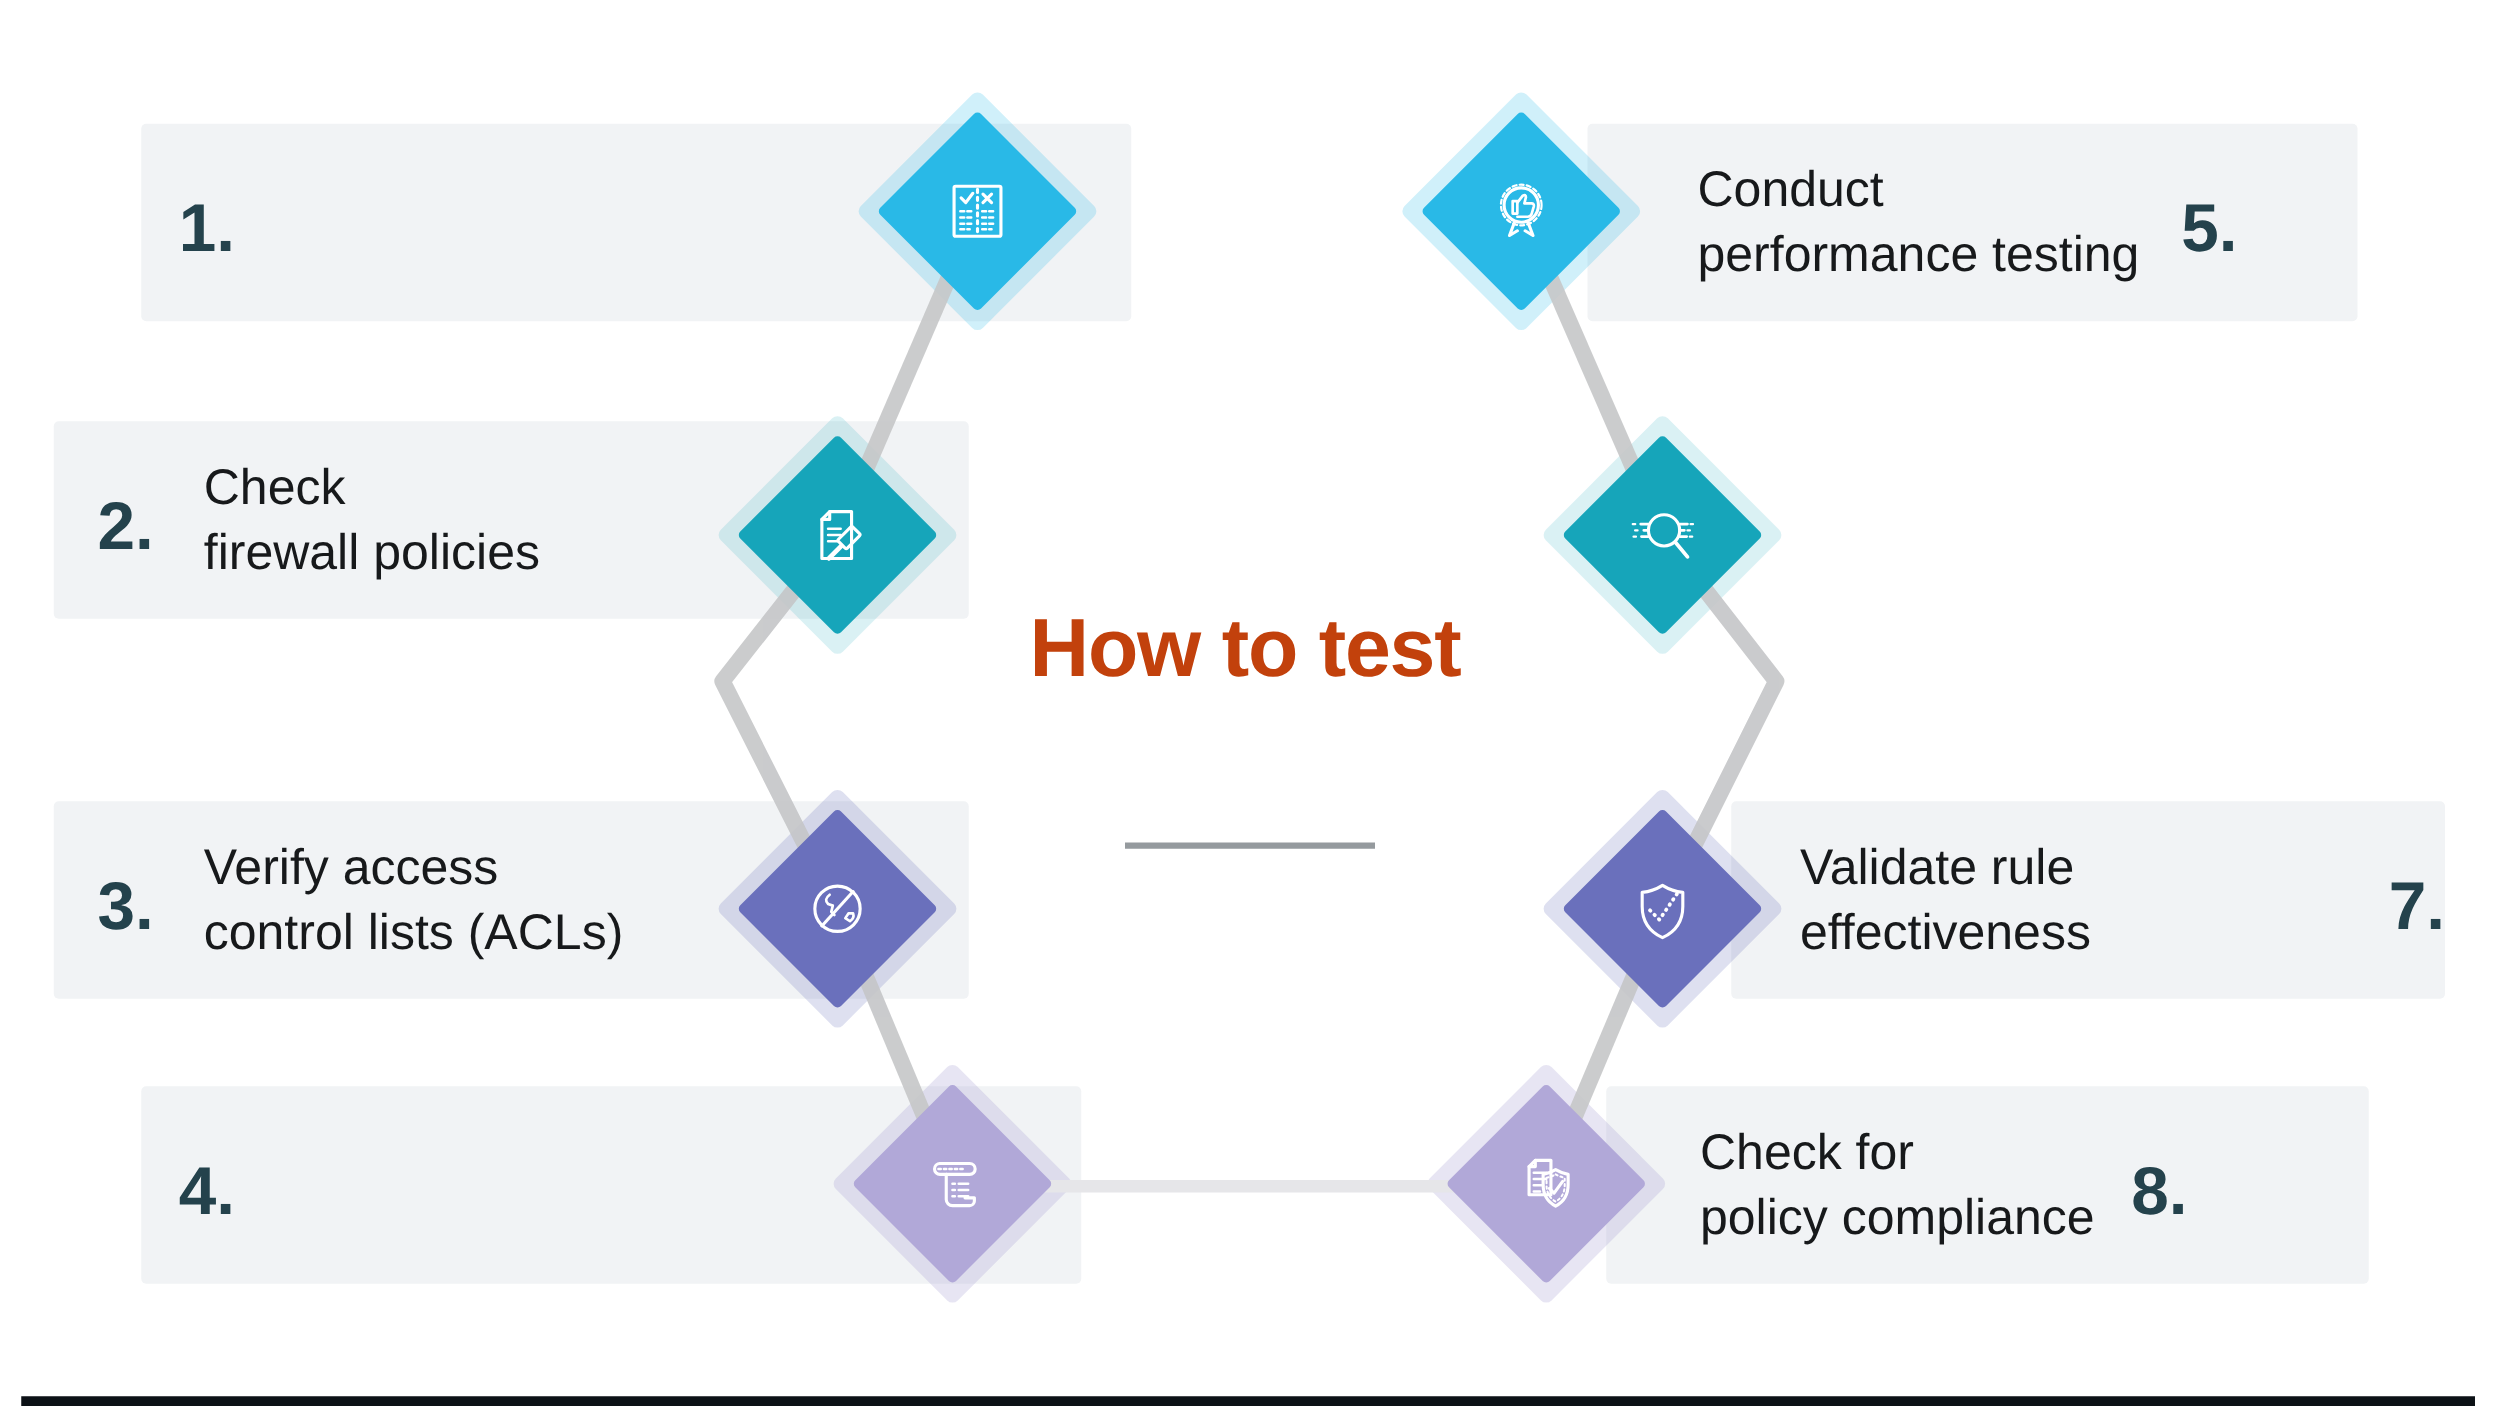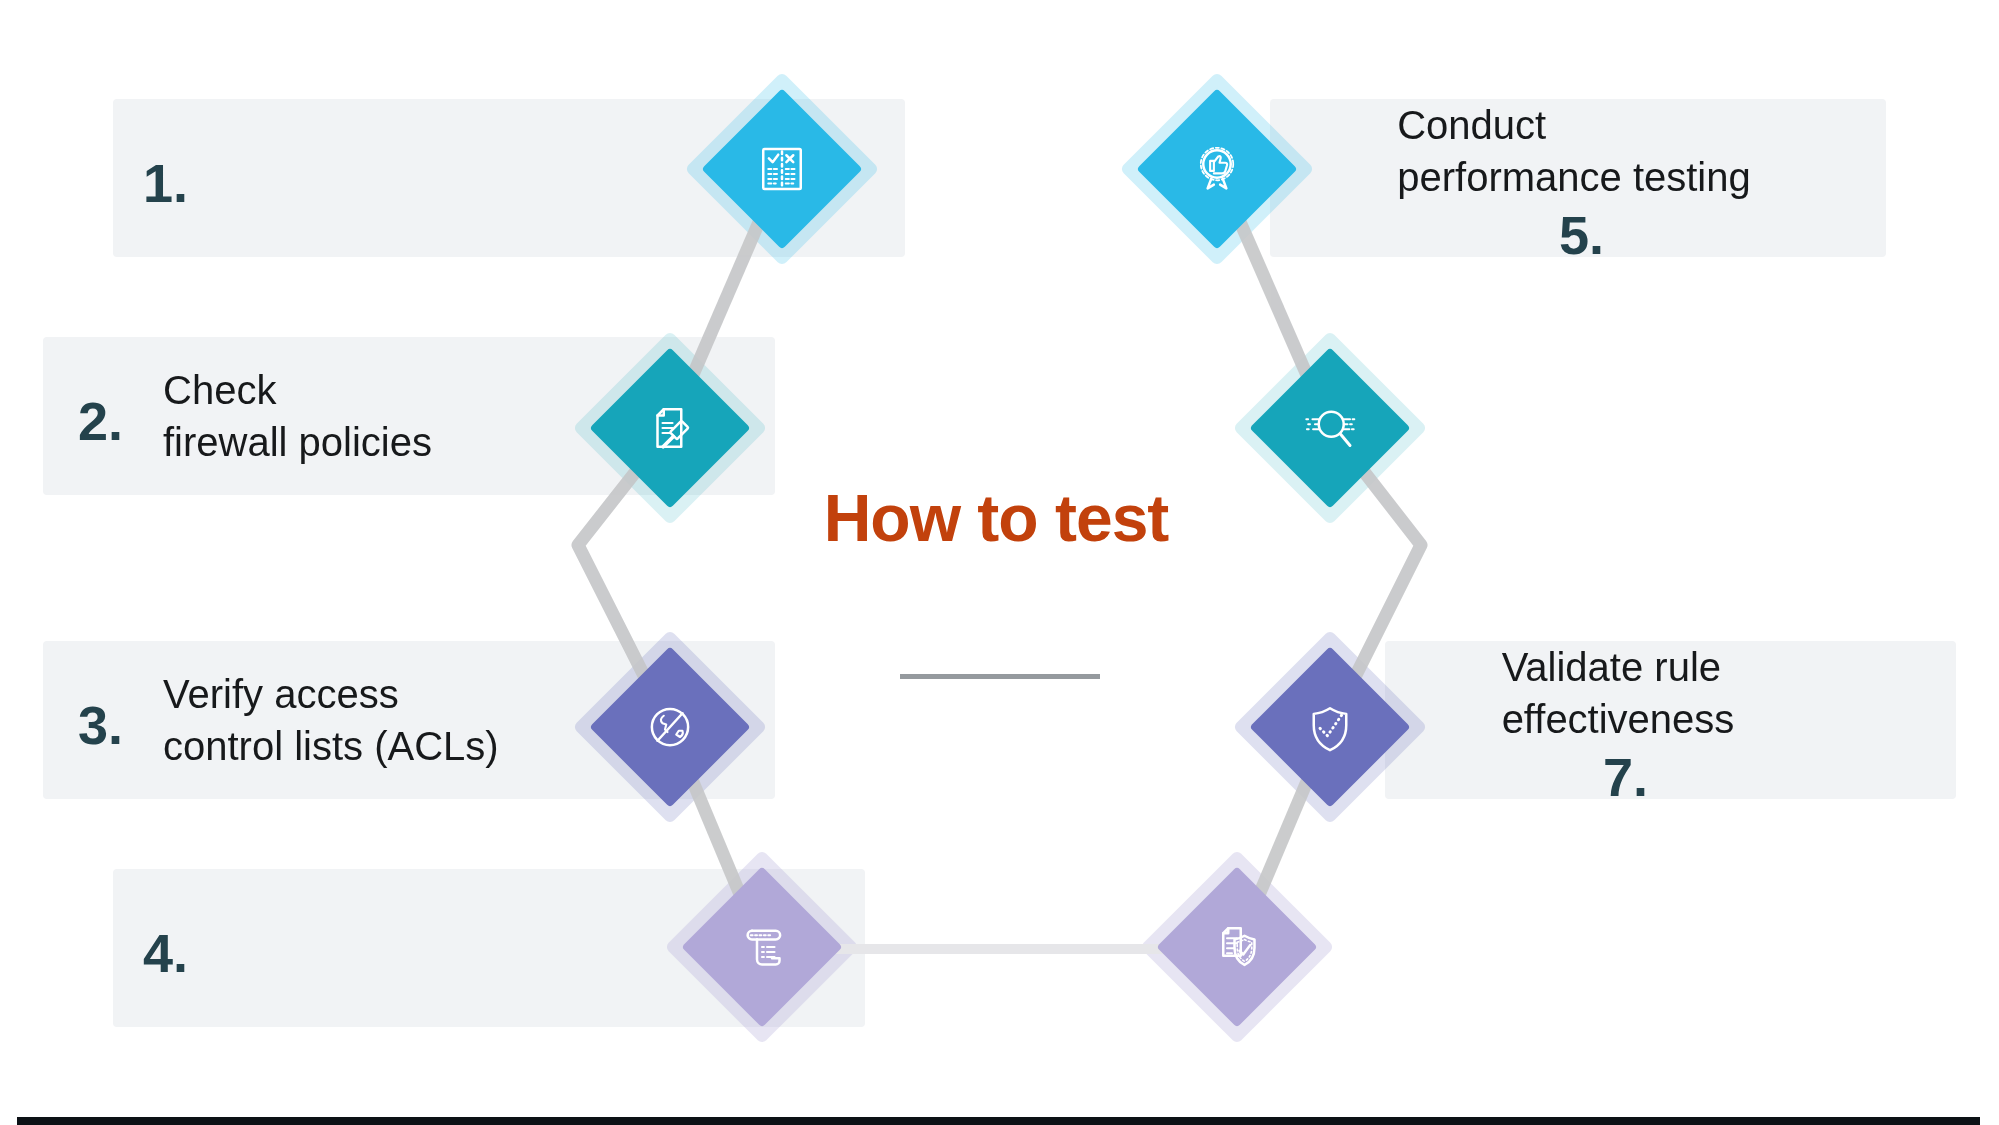--- a/index.html
+++ b/index.html
@@ -15,30 +15,30 @@
     display:flex;align-items:center;box-sizing:border-box;
   }
   .band .num{
     color:#24424c;font-size:54px;font-weight:bold;line-height:1;
     transform:translateY(5px);
   }
   .band .label{
     color:#17191b;font-size:40px;line-height:52px;white-space:pre-line;
   }
   .band.left .num{min-width:70px;margin-right:15px;}
-  .band.right{justify-content:space-between;flex-direction:column;}
+  .band.right{justify-content:space-between;}
   .band.right .num{margin-left:15px;}
 
   .b1{left:113px;top:99px;width:792px;padding-left:30px;}
   .b2{left:43px;top:337px;width:732px;padding-left:35px;}
   .b3{left:43px;top:641px;width:732px;padding-left:35px;}
   .b4{left:113px;top:869px;width:752px;padding-left:30px;}
   .b5{left:1270px;top:99px;width:616px;padding-left:88px;padding-right:96px;}
   .b6{left:1385px;top:337px;width:571px;padding-left:55px;padding-right:160px;}
-  .b7{left:1385px;top:641px;width:571px;padding-left:55px;padding-right:160px;}
+  .b7{left:1385px;top:641px;width:571px;padding-left:55px;}
   .b8{left:1285px;top:869px;width:610px;padding-left:75px;padding-right:145px;}
 
   
   .anchor{position:absolute;width:0;height:0;}
   .halo{
     position:absolute;left:-69px;top:-69px;width:138px;height:138px;
     transform:rotate(45deg);border-radius:6px;
   }
   .sq{
     position:absolute;left:-57px;top:-57px;width:114px;height:114px;
@@ -98,20 +98,25 @@
   </div>
   <div class="band right b5">
     <div class="label">Conduct
 performance testing</div>
     <span class="num">5.</span>
   </div>
   <div class="band right b7">
     <div class="label">Validate rule
 effectiveness</div>
     <span class="num">7.</span>
+  </div>
+  <div class="band right b8">
+    <div class="label">Check for
+policy compliance</div>
+    <span class="num">8.</span>
   </div>
 
   <div class="anchor p1">
       <div class="halo cyan"></div>
     </div>
   <div class="anchor p2">
       <div class="halo teal"></div>
     </div>
   <div class="anchor p3">
       <div class="halo purple"></div>

